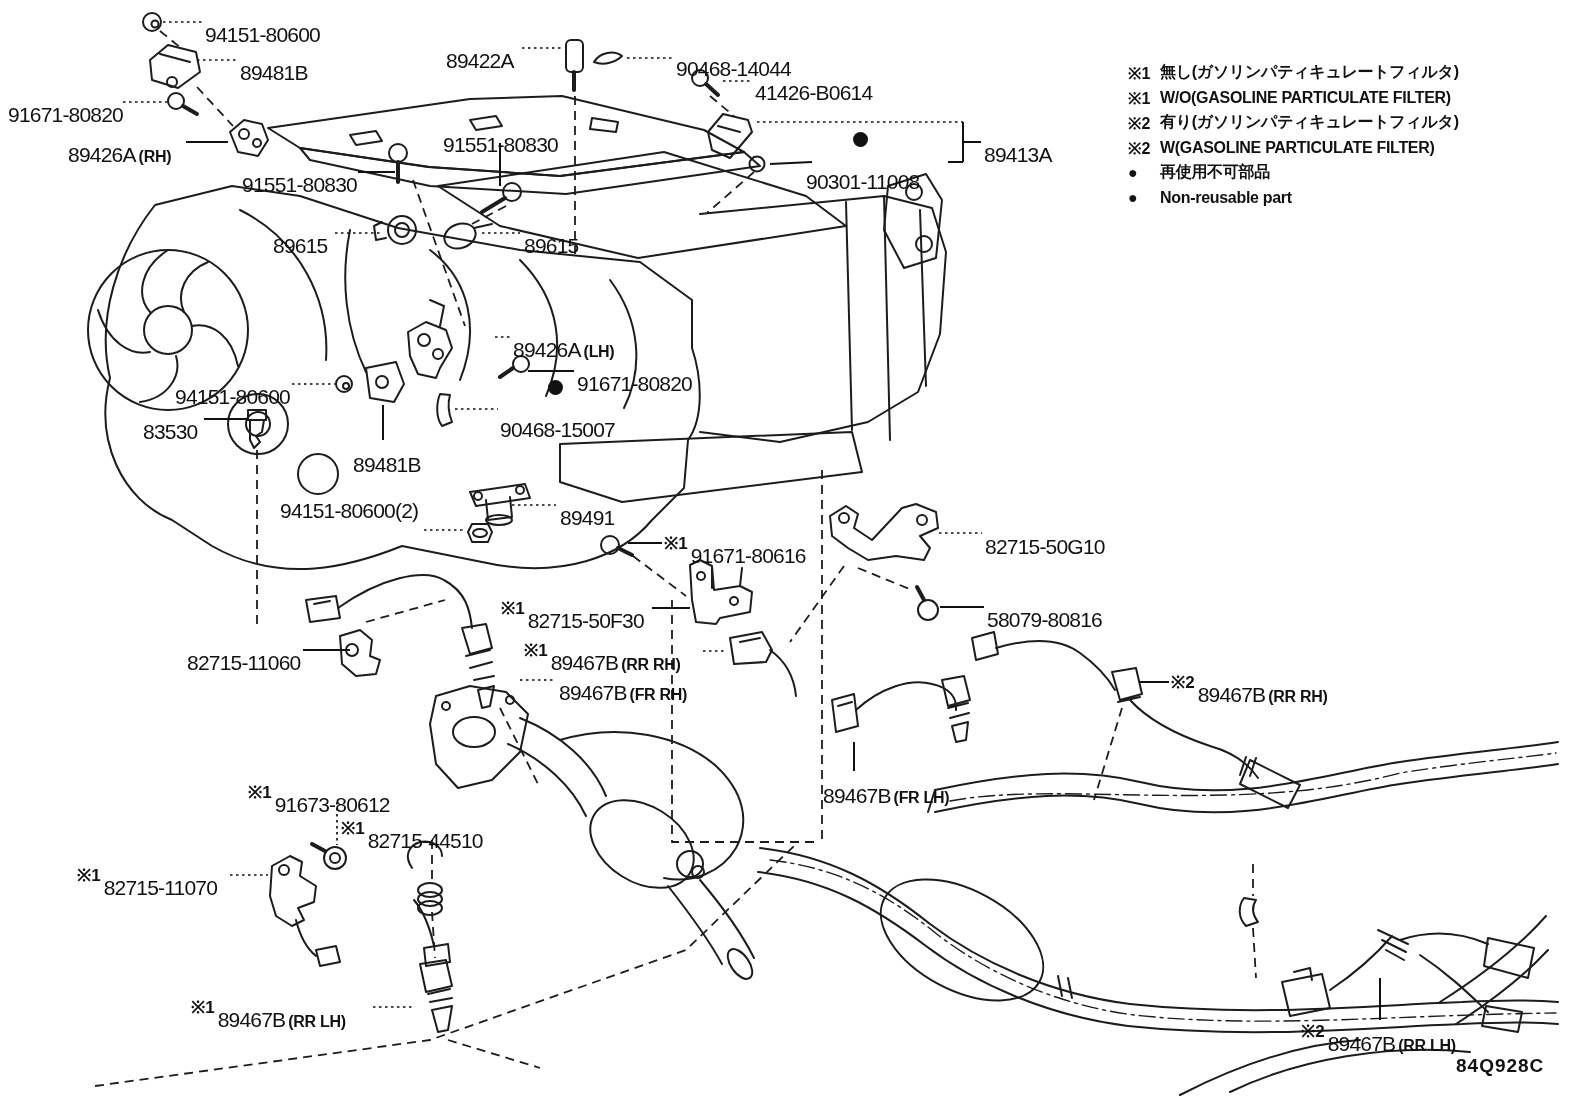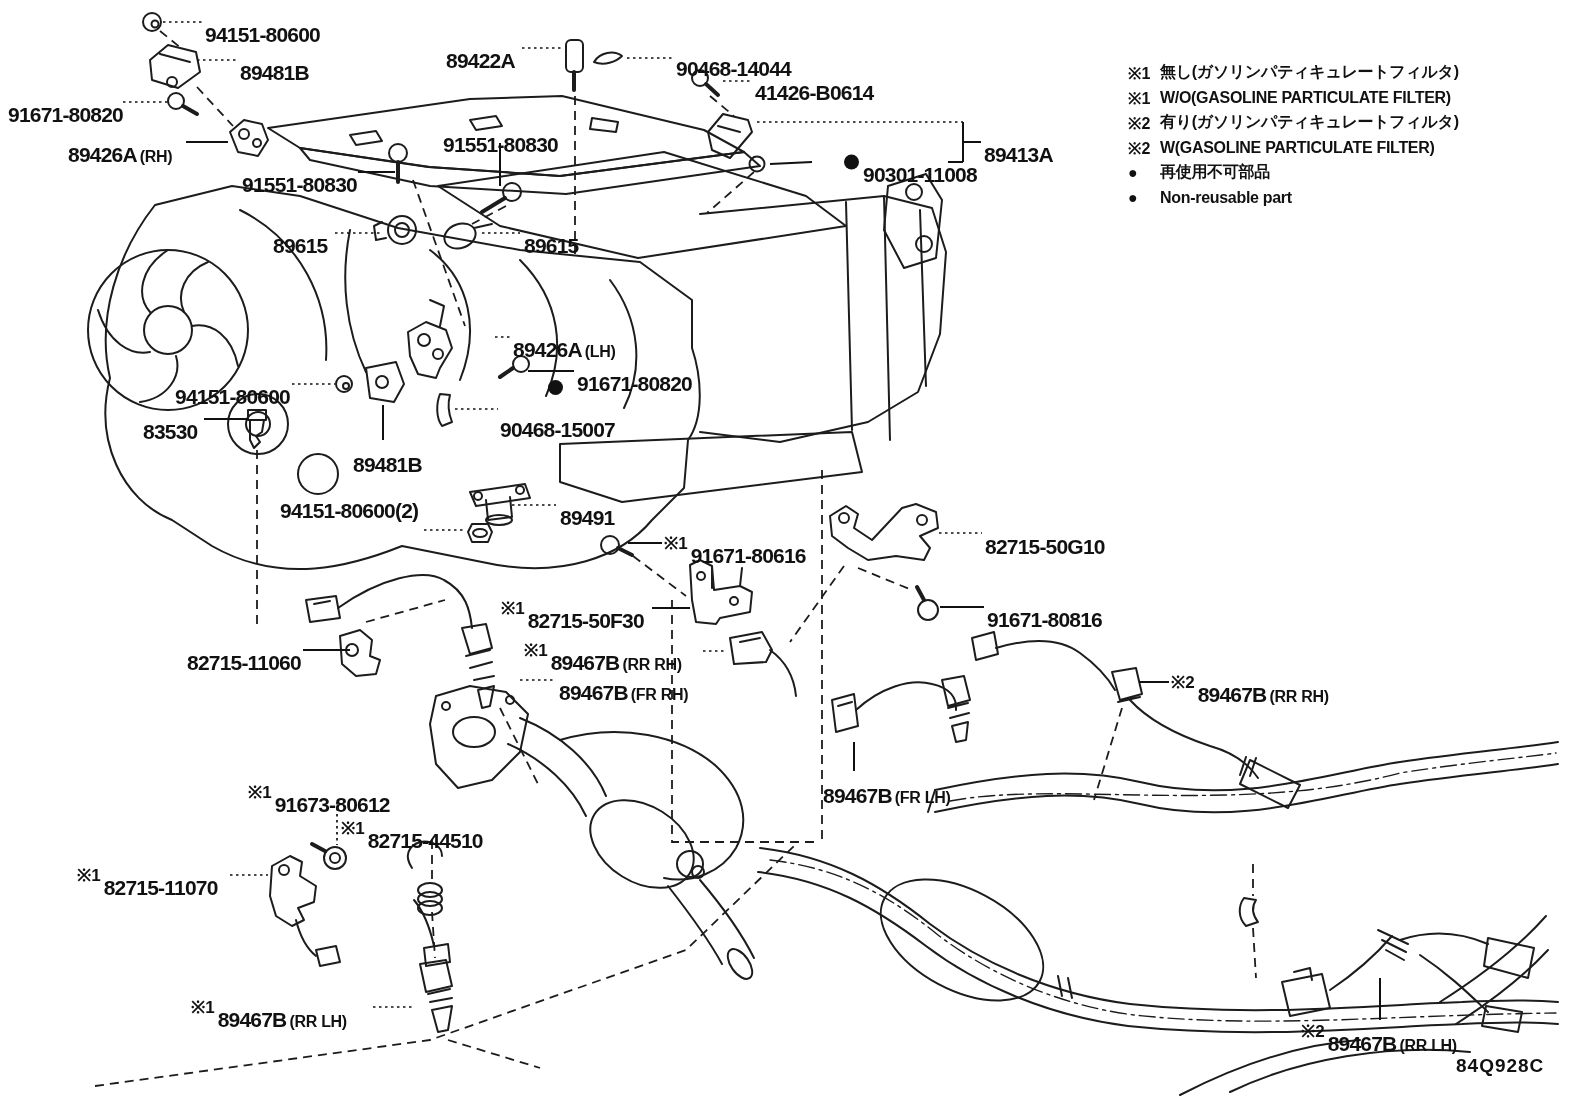--- a/index.html
+++ b/index.html
@@ -4,21 +4,21 @@
 <style>
   html,body{margin:0;padding:0;background:#fff;}
   #canvas{position:relative;width:1592px;height:1099px;background:#ffffff;overflow:hidden;
           font-family:"Liberation Sans",sans-serif;color:#111;}
   #art{position:absolute;left:0;top:0;z-index:1;}
   #labels{position:absolute;left:0;top:0;width:100%;height:100%;z-index:2;}
   .part-label{position:absolute;transform:translateY(-50%);white-space:nowrap;display:flex;
               align-items:center;line-height:1;font-weight:bold;font-size:21px;letter-spacing:-0.8px;}
   .part-label .marker{font-size:17px;margin-right:3px;letter-spacing:0;}
   .part-label .dot{width:15px;height:15px;border-radius:50%;background:#111;display:inline-block;margin-right:4px;flex:0 0 auto;}
-  .part-label .num{font-weight:bold;margin-top:24px;}
+  .part-label .num{font-weight:normal;margin-top:24px;}
   .part-label .suffix{font-size:16px;margin-left:3px;letter-spacing:-0.3px;margin-top:30px;}
   #legend{position:absolute;left:1128px;top:60px;z-index:2;}
   .legend-row{display:flex;align-items:center;height:25px;font-weight:bold;}
   .lmark{font-size:16px;margin-right:6px;min-width:26px;}
   .ltext{font-size:16px;letter-spacing:-0.3px;}
   #diagram-code{position:absolute;left:1456px;top:1055px;z-index:2;font-size:19px;letter-spacing:1px;font-weight:bold;}
 </style>
 </head>
 <body>
 
@@ -295,21 +295,21 @@
       </div>
       <div class="part-label" style="left: 273px; top: 233px;">
         <span class="num">89615</span>
       </div>
       <div class="part-label" style="left: 524px; top: 233px;">
         <span class="num">89615</span>
       </div>
       <div class="part-label" style="left: 984px; top: 142px;">
         <span class="num">89413A</span>
       </div>
-      <div class="part-label" style="left: 844px; top: 162px;">
+      <div class="part-label" style="left: 806px; top: 162px; flex-direction: column;">
         <span class="dot"></span>
         <span class="num">90301-11008</span>
       </div>
       <div class="part-label" style="left: 513px; top: 337px;">
         <span class="num">89426A</span>
         <span class="suffix">(LH)</span>
       </div>
       <div class="part-label" style="left: 577px; top: 371px;">
         <span class="num">91671-80820</span>
       </div>
@@ -333,21 +333,21 @@
         <span class="num">94151-80600(2)</span>
       </div>
       <div class="part-label" style="left: 664px; top: 543px;">
         <span class="marker">※1</span>
         <span class="num">91671-80616</span>
       </div>
       <div class="part-label" style="left: 985px; top: 534px;">
         <span class="num">82715-50G10</span>
       </div>
       <div class="part-label" style="left: 987px; top: 607px;">
-        <span class="num">91671-80816</span>
+        <span class="num">58079-80816</span>
       </div>
       <div class="part-label" style="left: 501px; top: 608px;">
         <span class="marker">※1</span>
         <span class="num">82715-50F30</span>
       </div>
       <div class="part-label" style="left: 524px; top: 650px;">
         <span class="marker">※1</span>
         <span class="num">89467B</span>
         <span class="suffix">(RR RH)</span>
       </div>

